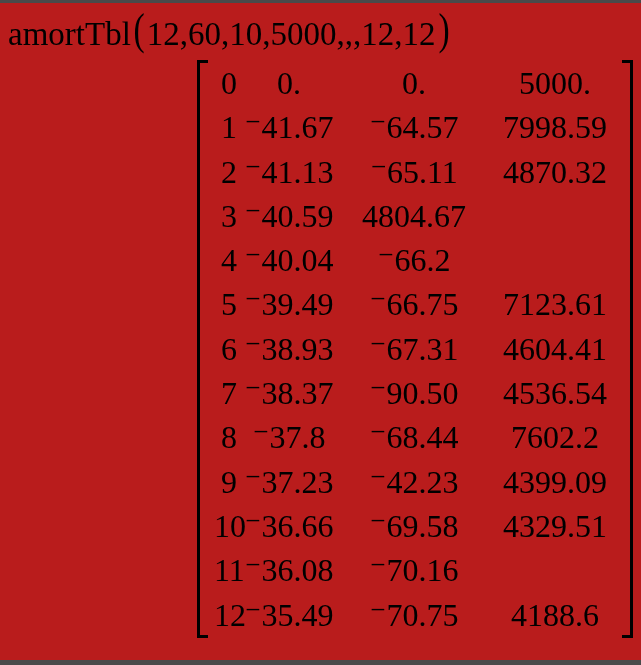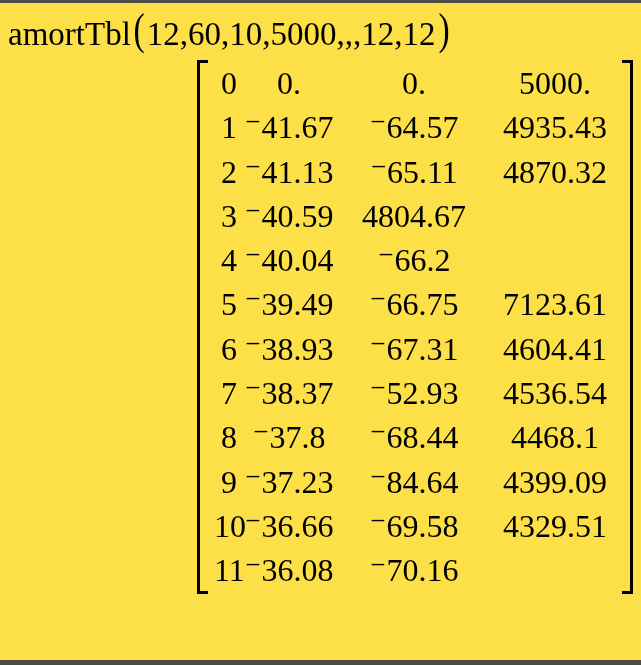--- a/index.html
+++ b/index.html
@@ -4,21 +4,21 @@
 <style>
   html, body {
     margin: 0;
     padding: 0;
     background: #ffffff;
   }
   .screen {
     position: relative;
     width: 641px;
     height: 665px;
-    background: #fde047;
+    background: #b91c1c;
     border-top: 3px solid #4a4a4a;
     border-bottom: 5px solid #4a4a4a;
     box-sizing: border-box;
     overflow: hidden;
     font-family: "Liberation Serif", "DejaVu Serif", serif;
     color: #000000;
   }
   .expression {
     position: absolute;
     left: 8px;
@@ -90,21 +90,21 @@
         <div class="mrow">
           <span class="mcell">0</span>
           <span class="mcell">0.</span>
           <span class="mcell">0.</span>
           <span class="mcell">5000.</span>
         </div>
         <div class="mrow">
           <span class="mcell">1</span>
           <span class="mcell">⁻41.67</span>
           <span class="mcell">⁻64.57</span>
-          <span class="mcell">4935.43</span>
+          <span class="mcell">7998.59</span>
         </div>
         <div class="mrow">
           <span class="mcell">2</span>
           <span class="mcell">⁻41.13</span>
           <span class="mcell">⁻65.11</span>
           <span class="mcell">4870.32</span>
         </div>
         <div class="mrow">
           <span class="mcell">3</span>
           <span class="mcell">⁻40.59</span>
@@ -123,43 +123,49 @@
         </div>
         <div class="mrow">
           <span class="mcell">6</span>
           <span class="mcell">⁻38.93</span>
           <span class="mcell">⁻67.31</span>
           <span class="mcell">4604.41</span>
         </div>
         <div class="mrow">
           <span class="mcell">7</span>
           <span class="mcell">⁻38.37</span>
-          <span class="mcell">⁻52.93</span>
+          <span class="mcell">⁻90.50</span>
           <span class="mcell">4536.54</span>
         </div>
         <div class="mrow">
           <span class="mcell">8</span>
           <span class="mcell">⁻37.8</span>
           <span class="mcell">⁻68.44</span>
-          <span class="mcell">4468.1</span>
+          <span class="mcell">7602.2</span>
         </div>
         <div class="mrow">
           <span class="mcell">9</span>
           <span class="mcell">⁻37.23</span>
-          <span class="mcell">⁻84.64</span>
+          <span class="mcell">⁻42.23</span>
           <span class="mcell">4399.09</span>
         </div>
         <div class="mrow">
           <span class="mcell">10</span>
           <span class="mcell">⁻36.66</span>
           <span class="mcell">⁻69.58</span>
           <span class="mcell">4329.51</span>
         </div>
         <div class="mrow">
           <span class="mcell">11</span>
           <span class="mcell">⁻36.08</span>
           <span class="mcell">⁻70.16</span>
         </div>
+        <div class="mrow">
+          <span class="mcell">12</span>
+          <span class="mcell">⁻35.49</span>
+          <span class="mcell">⁻70.75</span>
+          <span class="mcell">4188.6</span>
+        </div>
       </div>
     <div class="bracket right"></div>
   </div>
 
 </div>
 
 </body></html>

